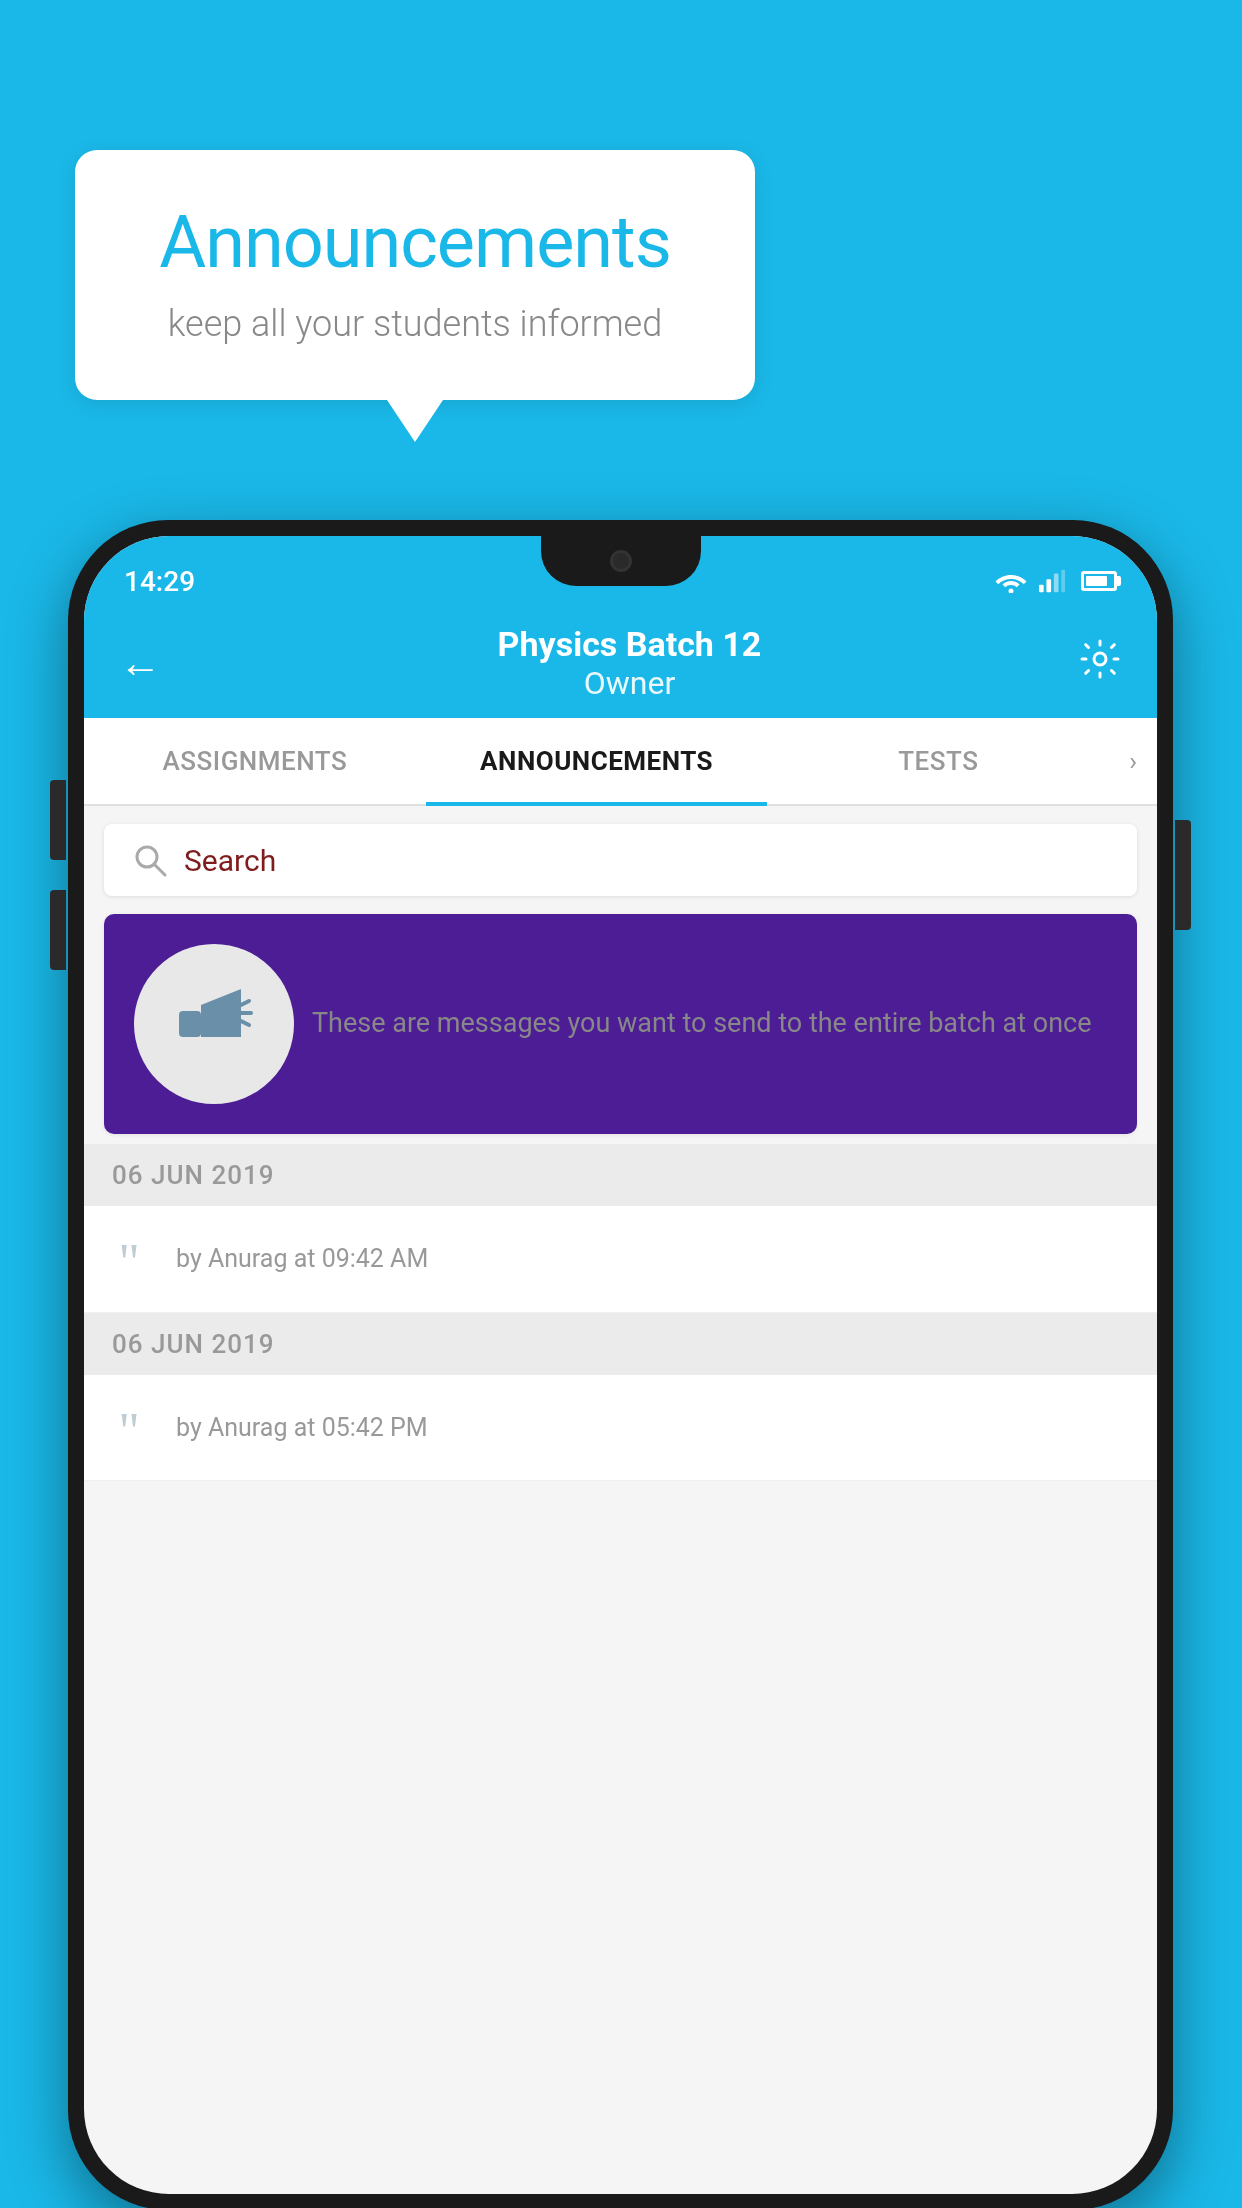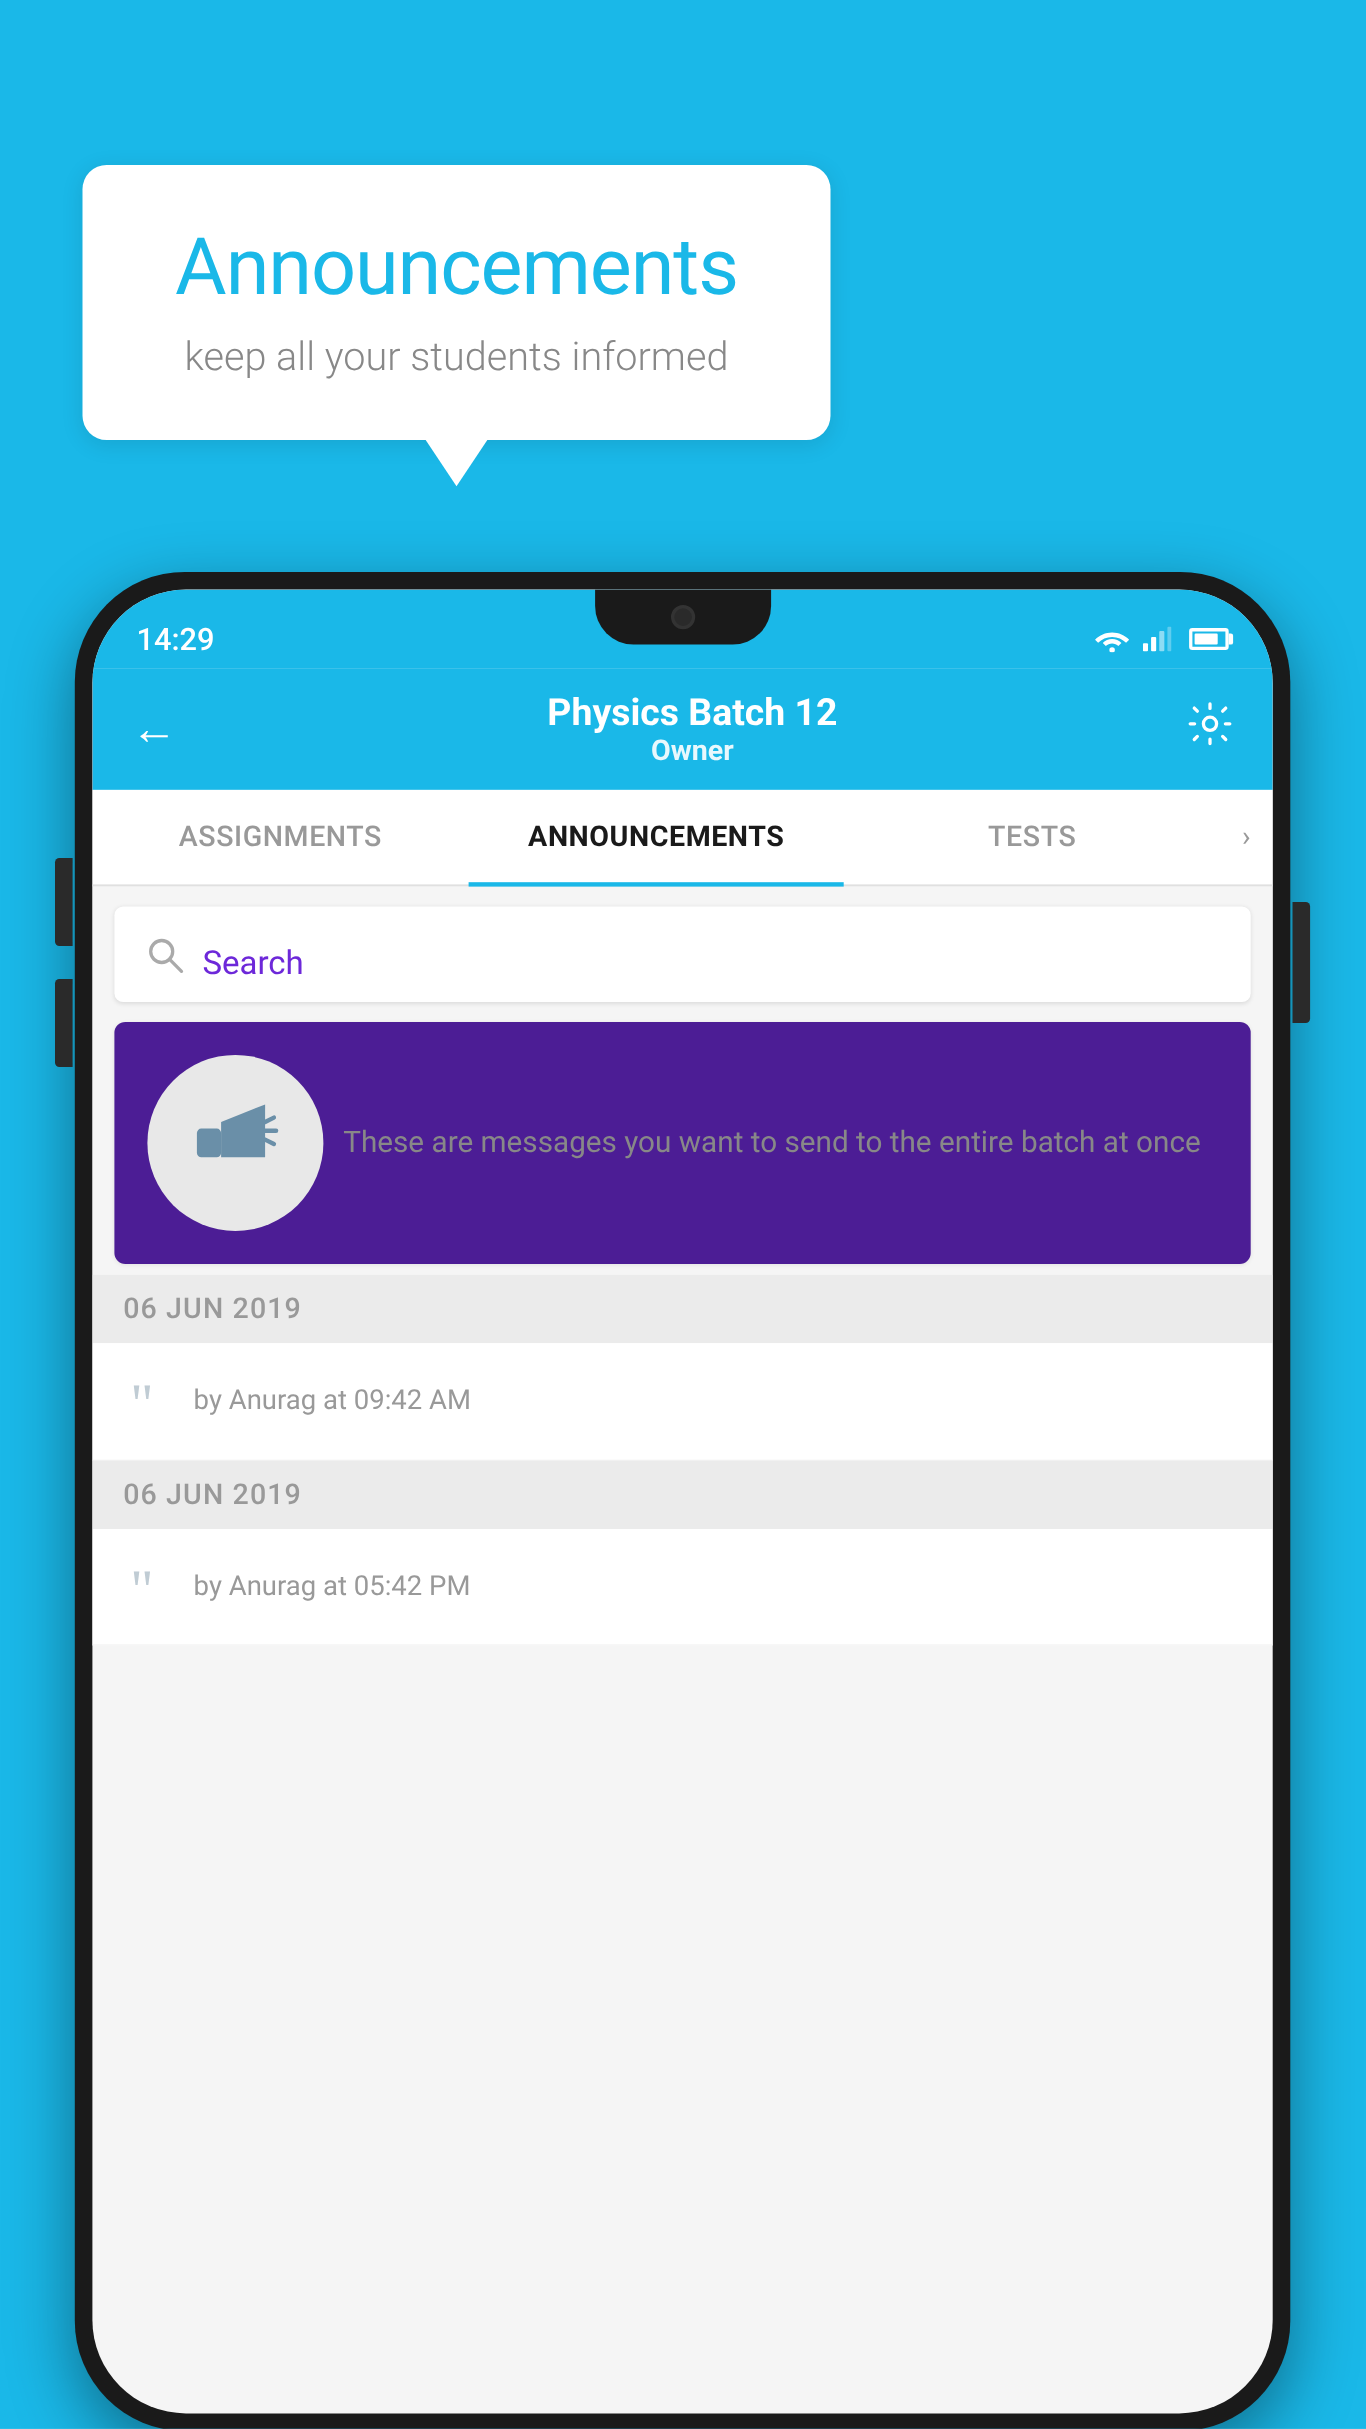--- a/index.html
+++ b/index.html
@@ -227,22 +227,22 @@
 
     .app-bar-title {
       color: white;
       font-size: 34px;
       font-weight: 700;
       display: block;
     }
 
     .app-bar-subtitle {
       color: rgba(255,255,255,0.9);
-      font-size: 26px;
-      font-weight: 700;
+      font-size: 32px;
+      font-weight: 400;
       display: block;
     }
 
     .settings-btn {
       color: white;
       font-size: 38px;
       cursor: pointer;
     }
 
     
@@ -305,23 +305,22 @@
     }
 
     .search-icon-svg {
       width: 36px;
       height: 36px;
       margin-right: 16px;
       flex-shrink: 0;
     }
 
     .search-placeholder {
-      color: #6d28d9;
+      color: #7f1d1d;
       font-size: 30px;
-      margin-top: 16px;
     }
 
     
     .promo-card {
       background: #4c1d95;
       margin: 10px 20px;
       border-radius: 10px;
       padding: 30px 30px;
       display: flex;
       align-items: center;

